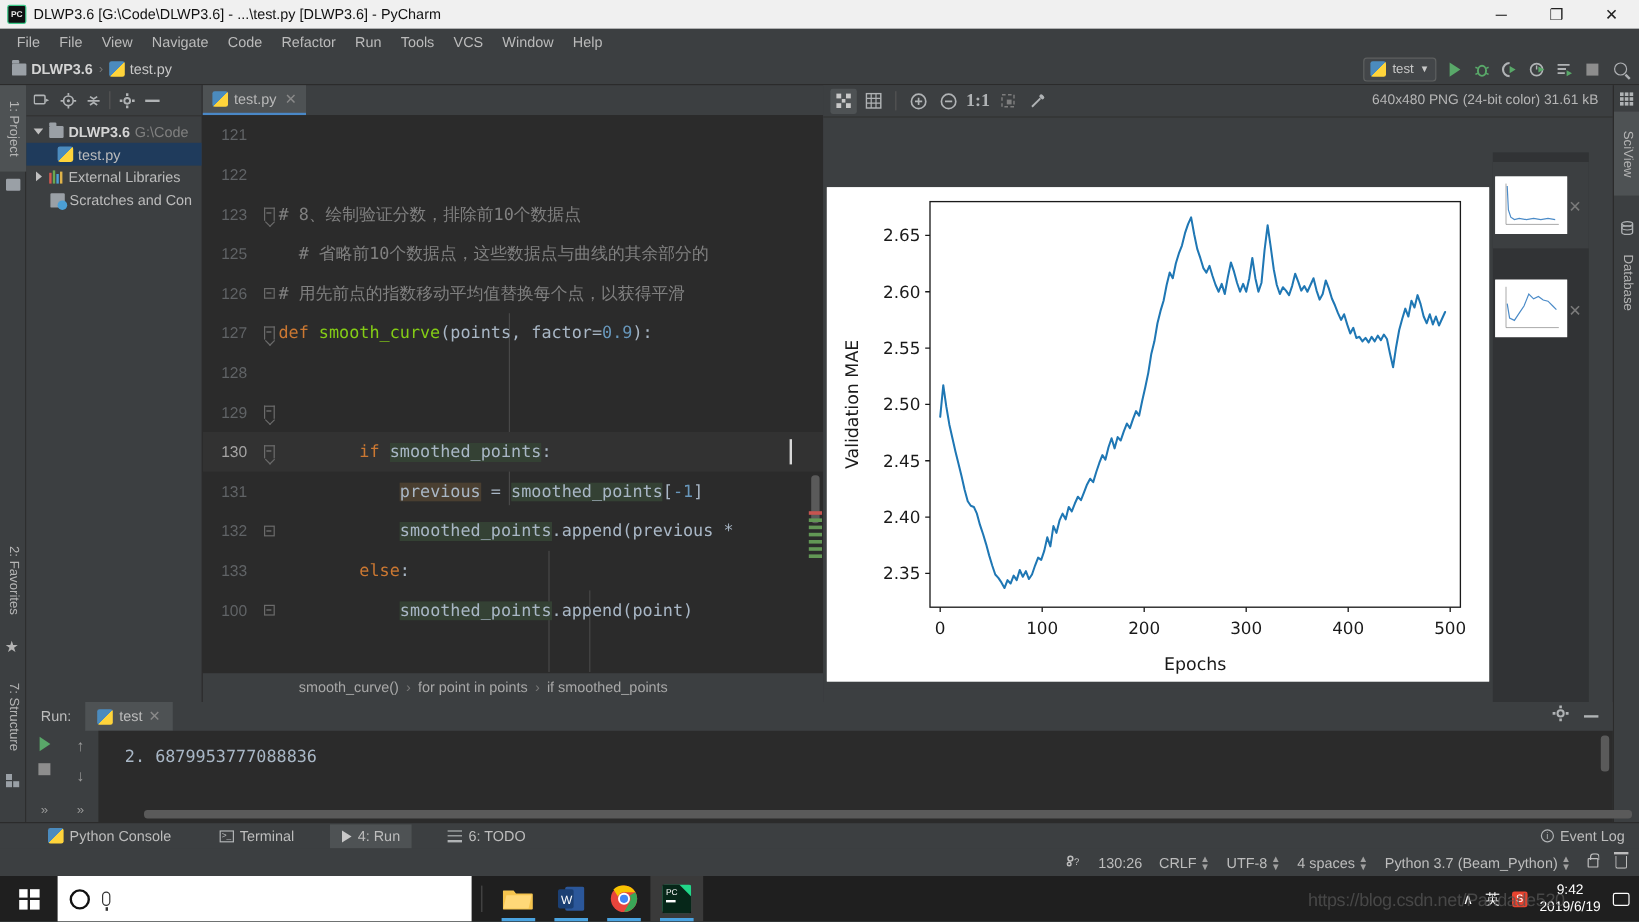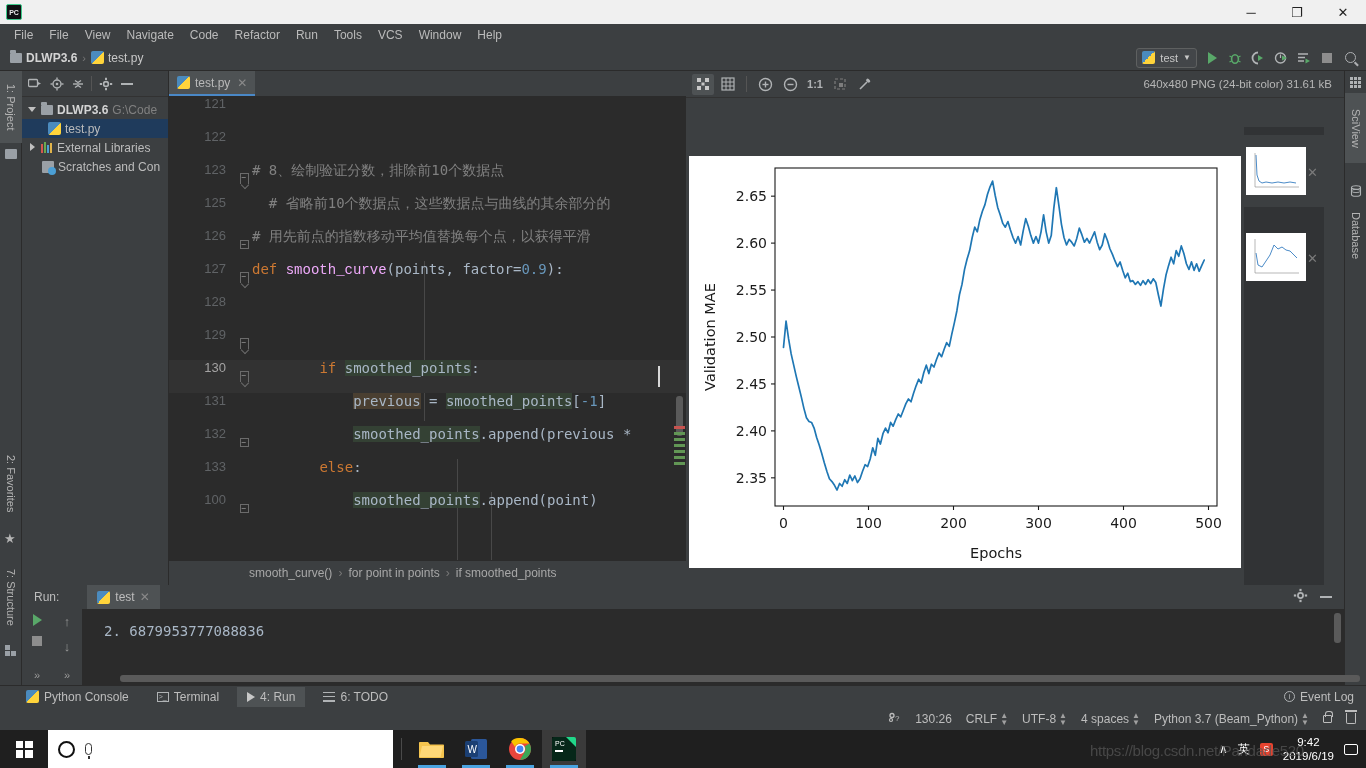--- a/index.html
+++ b/index.html
@@ -100,32 +100,32 @@
 
   
   #editor-area { position:absolute; left:169px; top:71px; width:517px; height:514px; background:#2b2b2b; }
   #tabs-row { height:25px; background:#3c3f41; display:flex; align-items:flex-end; }
   .etab {
     height:25px; display:flex; align-items:center; gap:5px; padding:0 8px;
     font-size:12px; color:#b9b9b9; background:#4e5254; border-bottom:2px solid #4a88c7;
   }
   .etab .x { color:#8a8a8a; font-size:12px; margin-left:2px; }
   #code-wrap { position:relative; height:489px; background:#2b2b2b; overflow:hidden; }
-  .code-line { position:relative; height:33px; display:flex; font-family:"DejaVu Sans Mono", monospace; font-size:14px;padding-left:20px; }
+  .code-line { position:relative; height:33px; display:flex; align-items:center; font-family:"DejaVu Sans Mono", monospace; font-size:14px; }
   .gutter { width:47px; text-align:right; padding-right:10px; color:#606366; font-size:13px; flex:0 0 auto;
             font-family:"Liberation Sans",sans-serif;}
   .fold { width:16px; flex:0 0 auto; display:flex; align-items:center; justify-content:center;}
   .fold-box{width:9px;height:9px;border:1px solid #6b6b6b;color:#9a9a9a;font-size:8px;line-height:7px;text-align:center;}
   .fold-arrow{width:9px;height:11px;border:1px solid #6b6b6b;border-bottom:none;position:relative;color:#9a9a9a;font-size:8px;text-align:center;line-height:7px;}
   .fold-arrow:after{content:"";position:absolute;left:1px;top:8px;width:5px;height:5px;border-right:1px solid #6b6b6b;border-bottom:1px solid #6b6b6b;transform:rotate(45deg);}
   .code-text { white-space:pre; color:#a9b7c6; flex:1 1 auto; overflow:hidden; }
   .line-hl { background:#323232; }
   .cmt { color:#808080; }
   .kw { color:#cc7832; }
-  .fn { color:#f0abfc;font-family:Liberation Mono, monospace; }
+  .fn { color:#84cc16; }
   .num { color:#6897bb; }
   .hl-ident { background:#344134; }
   .hl-write { background:#4a3f31; }
   .indent-guide{position:absolute;top:0;bottom:0;width:1px;background:#484848;}
   #scroll-thumb-v{position:absolute;right:3px;top:300px;width:7px;height:40px;background:#5a5a5a;border-radius:3px;}
   #err-stripe{position:absolute;right:1px;top:330px;width:11px;height:45px;}
   #err-stripe i{position:absolute;left:0;width:11px;height:3px;}
   #hscroll{position:absolute;left:64px;bottom:0;height:7px;width:120px;background:#5a5a5a;border-radius:3px;}
   #breadcrumbs {
     position:absolute; left:169px; top:560px; width:517px; height:25px;
@@ -164,41 +164,41 @@
   .thumb-row.sel{background:#3c3f41;}
   .thumb { width:60px;height:48px;background:#fff; }
   .thumb-x{position:absolute;right:6px;top:30px;color:#7b7b7b;font-size:13px;}
   #right-strip {
     position:absolute; left:1344px; top:71px; width:22px; height:614px; background:#3c3f41;
     border-left:1px solid #2b2b2b;
   }
 
   
   #run-panel { position:absolute; left:22px; top:585px; width:1322px; height:100px; background:#3c3f41; }
-  #run-tabs { height:24px; display:flex; align-items:center; gap:16px; }
+  #run-tabs { height:24px; display:flex; align-items:center; gap:0; }
   #run-lbl { font-size:12px;color:#bdbdbd;padding:0 12px; }
   .run-tab { height:24px;display:flex;align-items:center;gap:5px;padding:0 10px;
              font-size:12px;color:#bdbdbd;background:#4e5254; }
   .run-tab .x{color:#8a8a8a;}
   #run-head-right{margin-left:auto;display:flex;align-items:center;gap:12px;padding-right:12px;}
   #run-body { position:absolute;left:0;top:24px;width:1322px;height:76px;display:flex; }
   #run-side { width:60px; display:flex; }
   .run-col { width:30px; display:flex; flex-direction:column; align-items:center; padding-top:5px; gap:10px; }
   .run-col .dbl{margin-top:auto;color:#9a9a9a;font-size:11px;padding-bottom:4px;}
   #console {
     flex:1; background:#2b2b2b; position:relative; padding-left:22px; padding-top:14px;
     font-family:"DejaVu Sans Mono",monospace; font-size:14px; color:#a9b7c6;
   }
   #console-hscroll{position:absolute;left:38px;bottom:3px;height:7px;width:1240px;background:#5a5a5a;border-radius:3px;}
   #console-vscroll{position:absolute;right:3px;top:4px;width:7px;height:30px;background:#5a5a5a;border-radius:3px;}
 
   
   #bottom-tabs {
     position:absolute; left:0; top:685px; width:1366px; height:22px; background:#3c3f41;
-    display:flex; align-items:center; padding-left:16px; gap:8px; border-top:1px solid #2b2b2b;
+    display:flex; align-items:center; padding-left:30px; gap:20px; border-top:1px solid #2b2b2b;
   }
   .btab{font-size:12px;color:#bdbdbd;padding:3px 10px;display:flex;align-items:center;gap:5px;}
   .btab.sel{background:#4e5254;}
   #event-log{margin-left:auto;padding-right:12px;font-size:12px;color:#bdbdbd;display:flex;align-items:center;gap:5px;}
 
   
   #statusbar {
     position:absolute; left:0; top:707px; width:1366px; height:23px; background:#3c3f41;
     display:flex; align-items:center; font-size:12px; color:#bdbdbd;
   }
@@ -234,20 +234,21 @@
   }
   .sso{display:inline-block;width:13px;height:13px;background:#e8432f;color:#fff;font-size:9px;
         text-align:center;line-height:13px;border-radius:2px;vertical-align:middle;}
   #notif-ic{width:14px;height:11px;border:1.4px solid #fff;border-radius:2px;position:relative;}
 </style>
 </head>
 <body>
 
 <div id="titlebar">
   <div id="title-icon">PC</div>
+  <div id="title-text">DLWP3.6 [G:\Code\DLWP3.6] - ...\test.py [DLWP3.6] - PyCharm</div>
   <div id="win-btns">
     <div class="win-btn">─</div>
     <div class="win-btn">❐</div>
     <div class="win-btn close">✕</div>
   </div>
 </div>
 
 <div id="menubar">
   <div class="menu-item">File</div>
   <div class="menu-item">File</div>
@@ -557,21 +558,21 @@
           <line x1="4.2" y1="7" x2="9.8" y2="7" stroke="#b0b3b5" stroke-width="1.3"></line>
           <line x1="7" y1="4.2" x2="7" y2="9.8" stroke="#b0b3b5" stroke-width="1.3"></line>
         </svg>
     </div>
     <div class="svt">
       <svg width="15" height="15" viewBox="0 0 14 14">
           <circle cx="7" cy="7" r="5.6" fill="none" stroke="#b0b3b5" stroke-width="1.3"></circle>
           <line x1="4.2" y1="7" x2="9.8" y2="7" stroke="#b0b3b5" stroke-width="1.3"></line>
         </svg>
     </div>
-    <div class="svt" style="font-size:11px;font-weight:bold;">1:1</div>
+    <div class="svt" style="font-size:15px;font-weight:bold;font-family:Liberation Serif, serif;">1:1</div>
     <div class="svt">
       <svg width="14" height="14" viewBox="0 0 14 14">
           <rect x="2" y="2" width="10" height="10" fill="none" stroke="#7d7d7d" stroke-width="1.2" stroke-dasharray="3 2"></rect>
           <rect x="6" y="6" width="4" height="4" fill="#7d7d7d"></rect>
         </svg>
     </div>
     <div class="svt">
       <svg width="14" height="14" viewBox="0 0 14 14">
           <line x1="2" y1="12" x2="9" y2="5" stroke="#b0b3b5" stroke-width="1.6"></line>
           <rect x="8" y="2" width="4.5" height="3" rx="1.4" fill="#b0b3b5" transform="rotate(45 10 3.5)"></rect>

